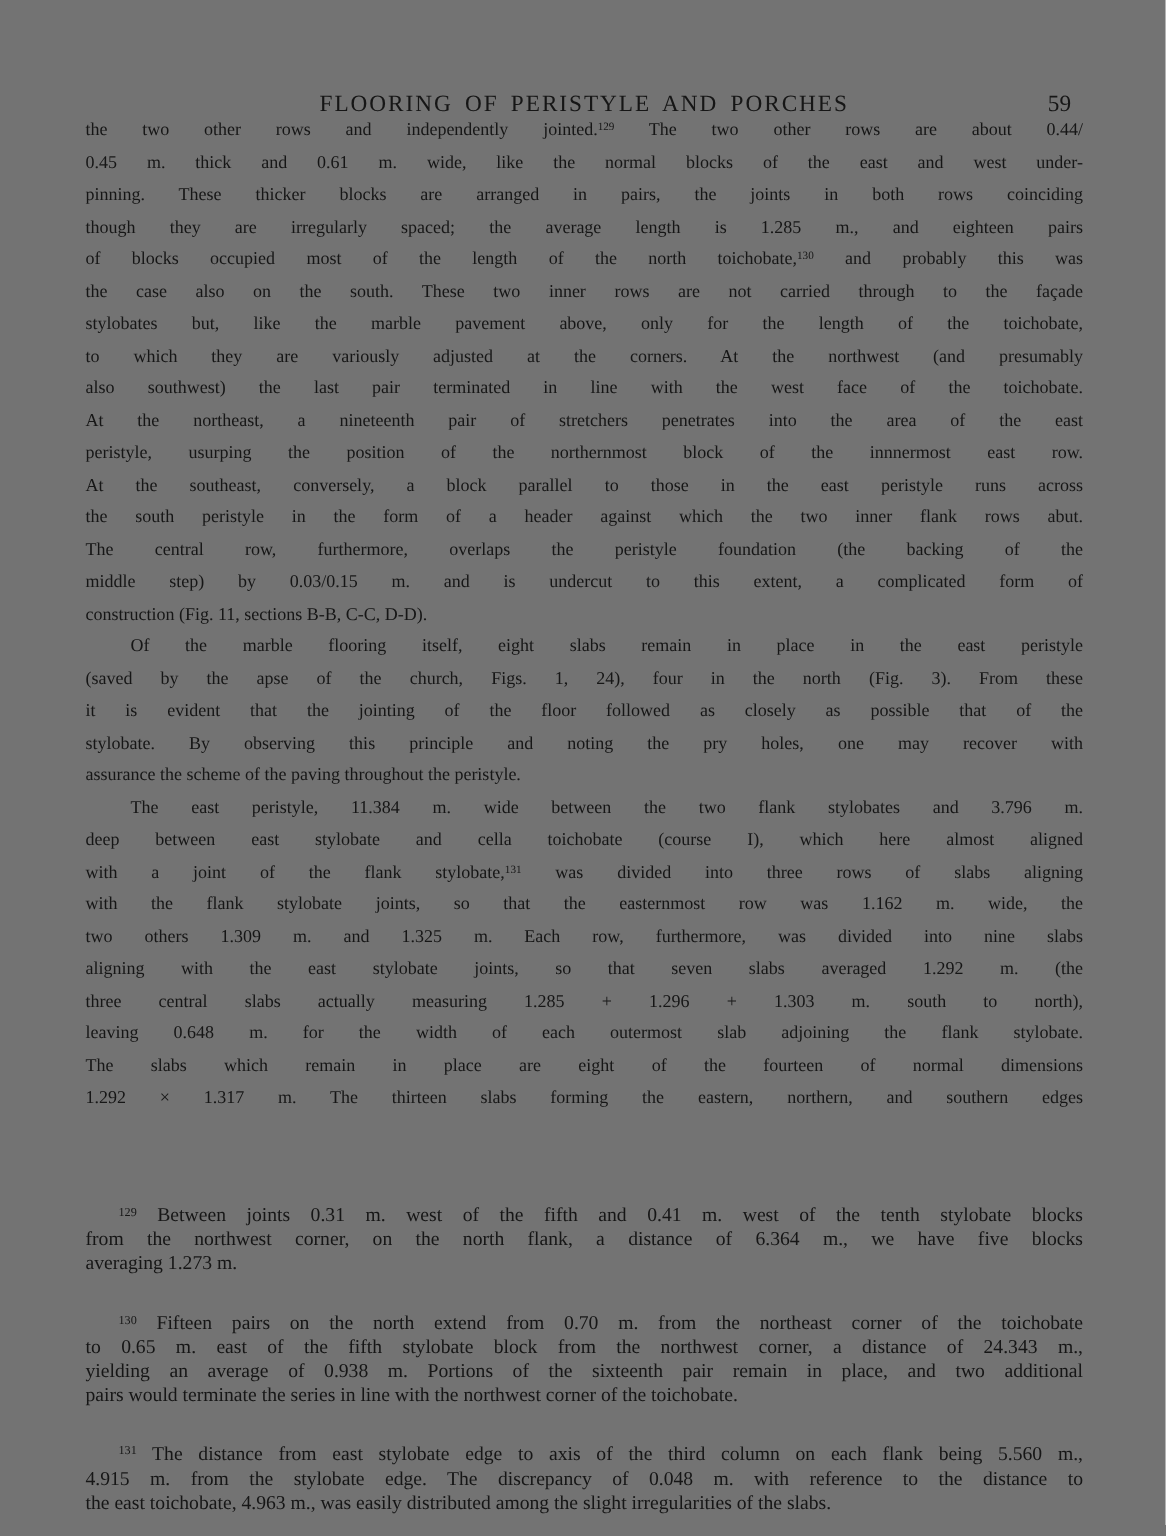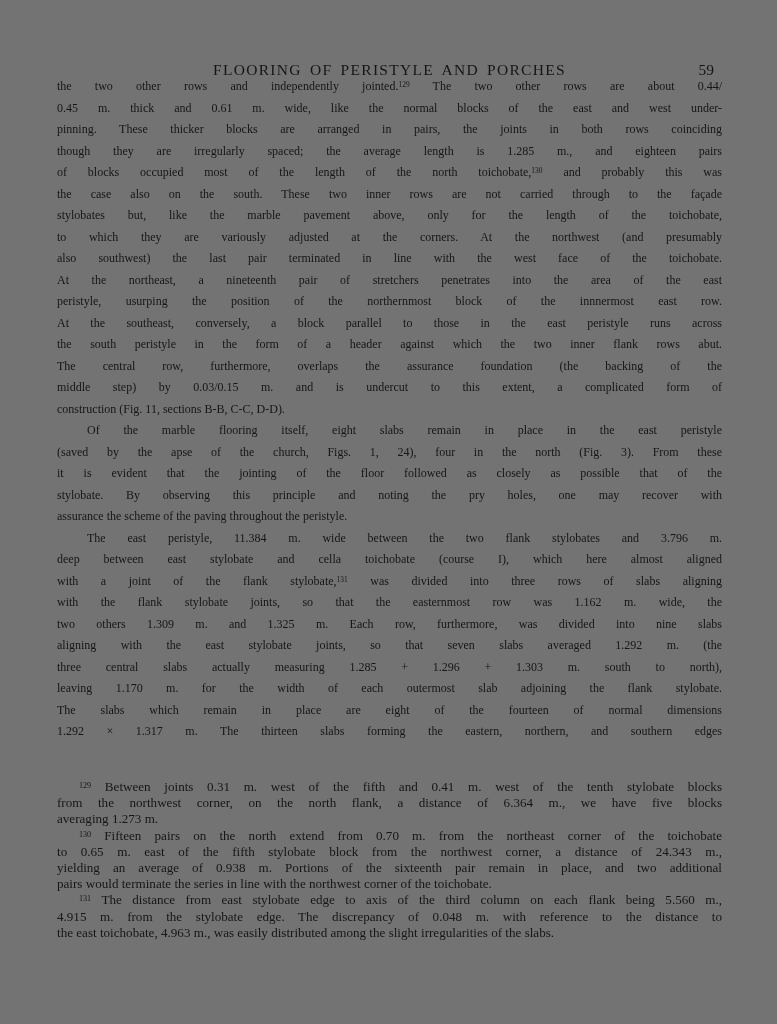--- a/index.html
+++ b/index.html
@@ -60,21 +60,21 @@
   
   .footnotes {
     position: absolute;
     top: 779px;
     left: 57px;
     width: 665px;
     font-size: 13.1px;
     line-height: 16.2px;
   }
   .footnotes .line { height: 16.2px; }
-  .footnotes .line.indent { text-indent: 22px; }
+  .footnotes .line.indent { text-indent: 22px; margin-top: 23px; }
 
   .fnref {
     font-size: 62%;
     line-height: 0;
     vertical-align: 0.42em;
     letter-spacing: 0;
   }
 </style>
 </head>
 <body>
@@ -94,40 +94,40 @@
         <div class="line">though they are irregularly spaced; the average length is 1.285 m., and eighteen pairs</div>
         <div class="line">of blocks occupied most of the length of the north toichobate,<sup class="fnref">130</sup> and probably this was</div>
         <div class="line">the case also on the south. These two inner rows are not carried through to the façade</div>
         <div class="line">stylobates but, like the marble pavement above, only for the length of the toichobate,</div>
         <div class="line">to which they are variously adjusted at the corners. At the northwest (and presumably</div>
         <div class="line">also southwest) the last pair terminated in line with the west face of the toichobate.</div>
         <div class="line">At the northeast, a nineteenth pair of stretchers penetrates into the area of the east</div>
         <div class="line">peristyle, usurping the position of the northernmost block of the innnermost east row.</div>
         <div class="line">At the southeast, conversely, a block parallel to those in the east peristyle runs across</div>
         <div class="line">the south peristyle in the form of a header against which the two inner flank rows abut.</div>
-        <div class="line">The central row, furthermore, overlaps the assurance foundation (the backing of the</div>
+        <div class="line">The central row, furthermore, overlaps the peristyle foundation (the backing of the</div>
         <div class="line">middle step) by 0.03/0.15 m. and is undercut to this extent, a complicated form of</div>
         <div class="line no-just">construction (Fig. 11, sections B-B, C-C, D-D).</div>
       </div>
       <div class="para">
         <div class="line indent">Of the marble flooring itself, eight slabs remain in place in the east peristyle</div>
         <div class="line">(saved by the apse of the church, Figs. 1, 24), four in the north (Fig. 3). From these</div>
         <div class="line">it is evident that the jointing of the floor followed as closely as possible that of the</div>
         <div class="line">stylobate. By observing this principle and noting the pry holes, one may recover with</div>
         <div class="line no-just">assurance the scheme of the paving throughout the peristyle.</div>
       </div>
       <div class="para">
         <div class="line indent">The east peristyle, 11.384 m. wide between the two flank stylobates and 3.796 m.</div>
         <div class="line">deep between east stylobate and cella toichobate (course I), which here almost aligned</div>
         <div class="line">with a joint of the flank stylobate,<sup class="fnref">131</sup> was divided into three rows of slabs aligning</div>
         <div class="line">with the flank stylobate joints, so that the easternmost row was 1.162 m. wide, the</div>
         <div class="line">two others 1.309 m. and 1.325 m. Each row, furthermore, was divided into nine slabs</div>
         <div class="line">aligning with the east stylobate joints, so that seven slabs averaged 1.292 m. (the</div>
         <div class="line">three central slabs actually measuring 1.285 + 1.296 + 1.303 m. south to north),</div>
-        <div class="line">leaving 1.170 m. for the width of each outermost slab adjoining the flank stylobate.</div>
+        <div class="line">leaving 0.648 m. for the width of each outermost slab adjoining the flank stylobate.</div>
         <div class="line">The slabs which remain in place are eight of the fourteen of normal dimensions</div>
         <div class="line">1.292 × 1.317 m. The thirteen slabs forming the eastern, northern, and southern edges</div>
       </div>
     </div>
 
   <div class="footnotes" id="footnotes">
       <div class="para">
         <div class="line indent"><sup class="fnref">129</sup> Between joints 0.31 m. west of the fifth and 0.41 m. west of the tenth stylobate blocks</div>
         <div class="line">from the northwest corner, on the north flank, a distance of 6.364 m., we have five blocks</div>
         <div class="line no-just">averaging 1.273 m.</div>

